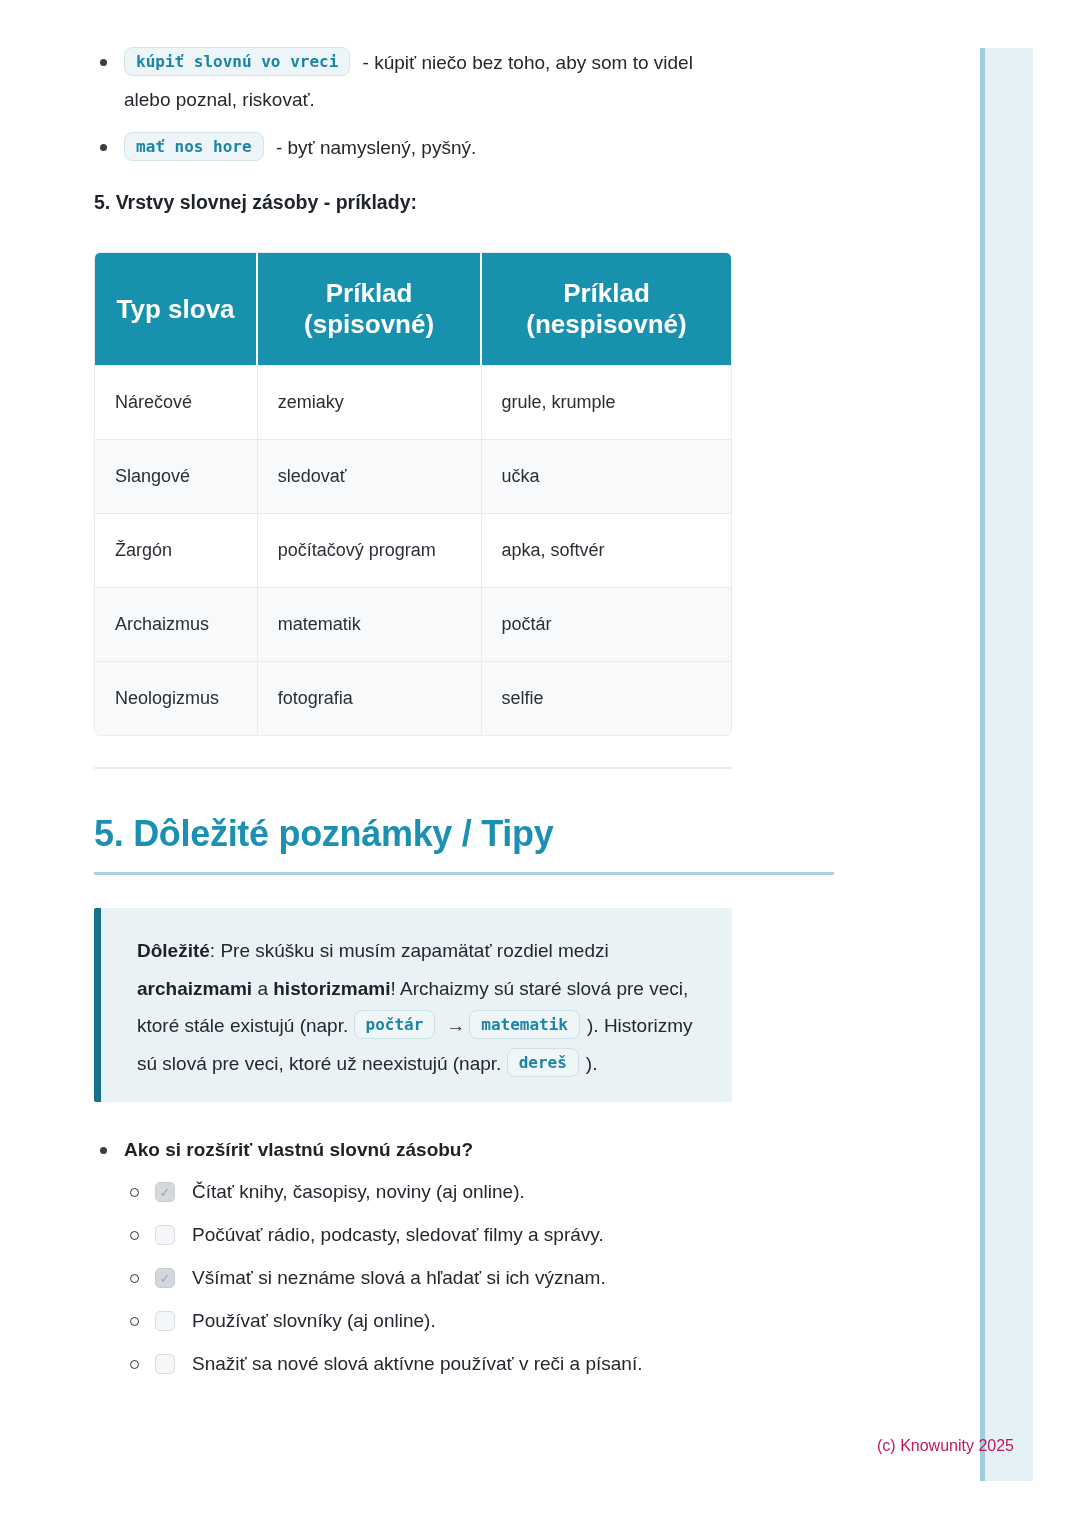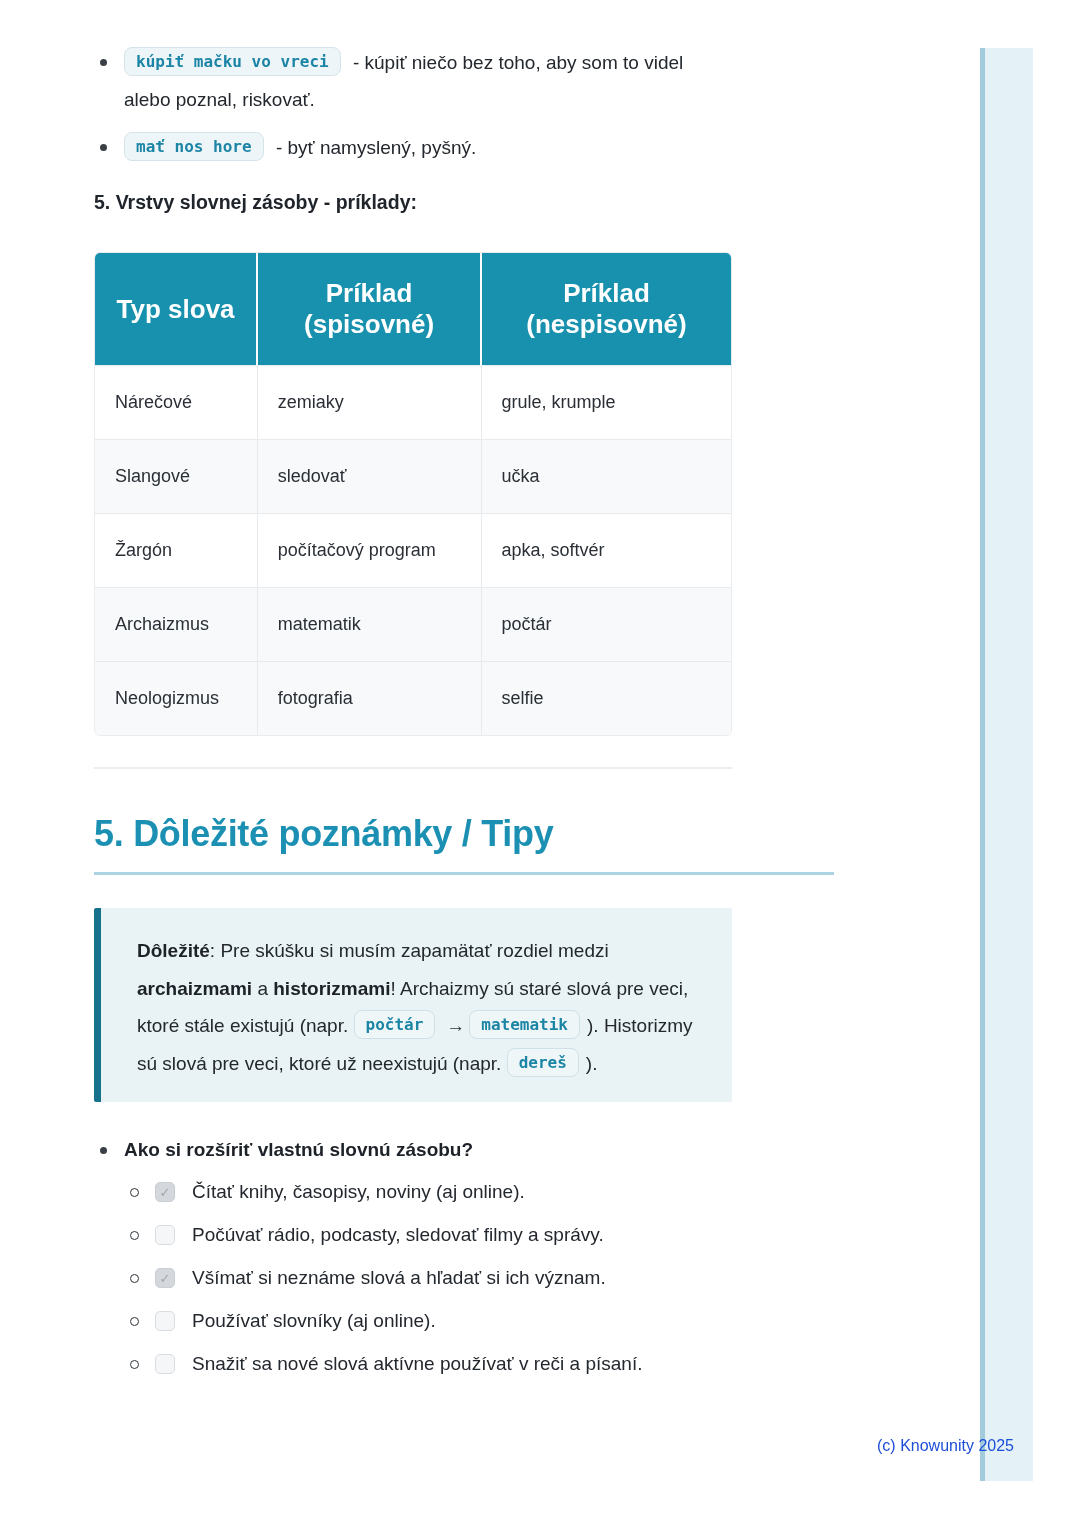--- a/index.html
+++ b/index.html
@@ -62,34 +62,34 @@
                 font-size:19px; color:#23282e; line-height:24px; }
   .circle { flex:none; width:9px; height:9px; border:1.5px solid #2e3338;
             border-radius:50%; margin-right:16px; }
   .checkbox { flex:none; width:20px; height:20px; border-radius:5px; margin-right:17px;
               display:flex; align-items:center; justify-content:center;
               font-size:13px; line-height:1; }
   .checkbox.unchecked { background:#f5f6f7; border:1px solid #d9dce0; color:transparent; }
   .checkbox.checked { background:#d4d8dd; border:1px solid #c9ced3; color:#9ea6ad; }
 
   .attribution { position:absolute; top:1437px; right:66px; z-index:3;
-                 font-size:16px; color:#1d4ed8; }
+                 font-size:16px; color:#be185d; }
 </style>
 </head>
 <body>
 
 <div class="page">
   <div class="edge-strip"></div>
 
   <div class="content">
 
     <ul class="idioms">
       <li>
         <span class="dot"></span>
-        <span class="chip">kúpiť mačku vo vreci</span>
+        <span class="chip">kúpiť slovnú vo vreci</span>
         <span>- kúpiť niečo bez toho, aby som to videl alebo poznal, riskovať.</span>
       </li>
       <li>
         <span class="dot"></span>
         <span class="chip">mať nos hore</span>
         <span>- byť namyslený, pyšný.</span>
       </li>
     </ul>
 
     <h3 class="sub-heading">5. Vrstvy slovnej zásoby - príklady:</h3>

